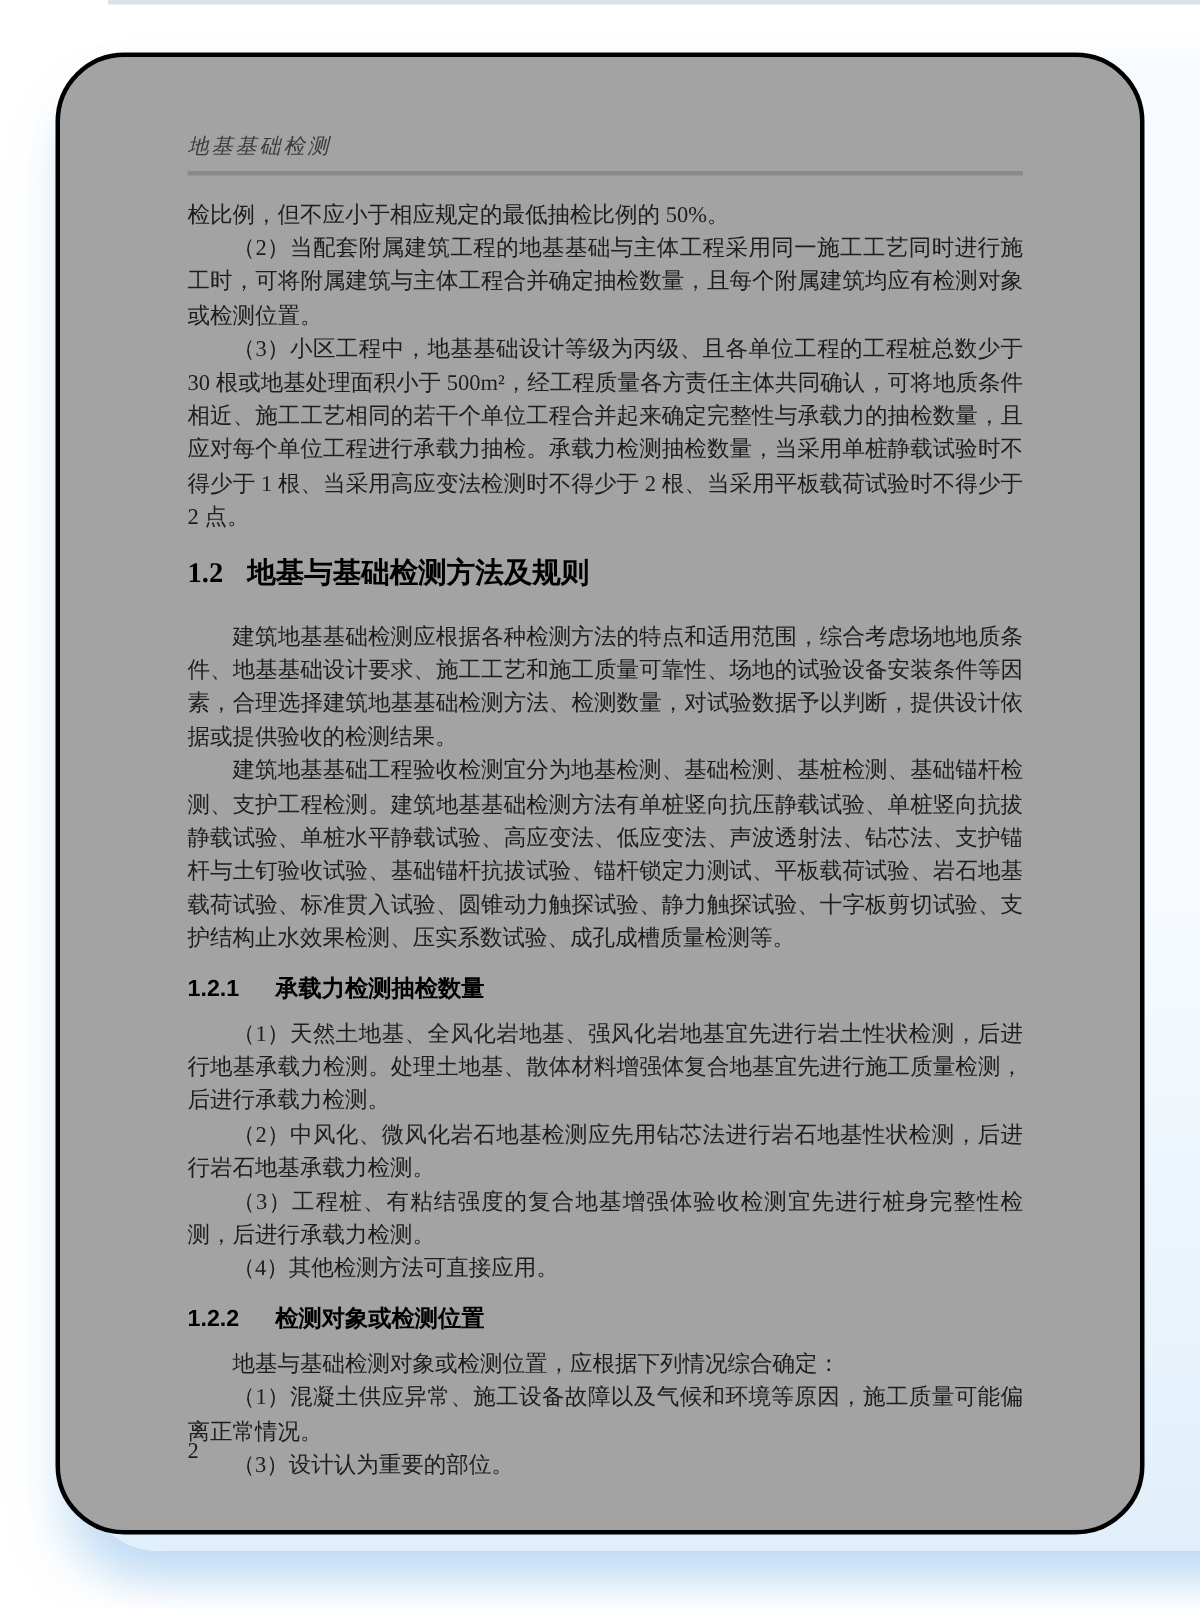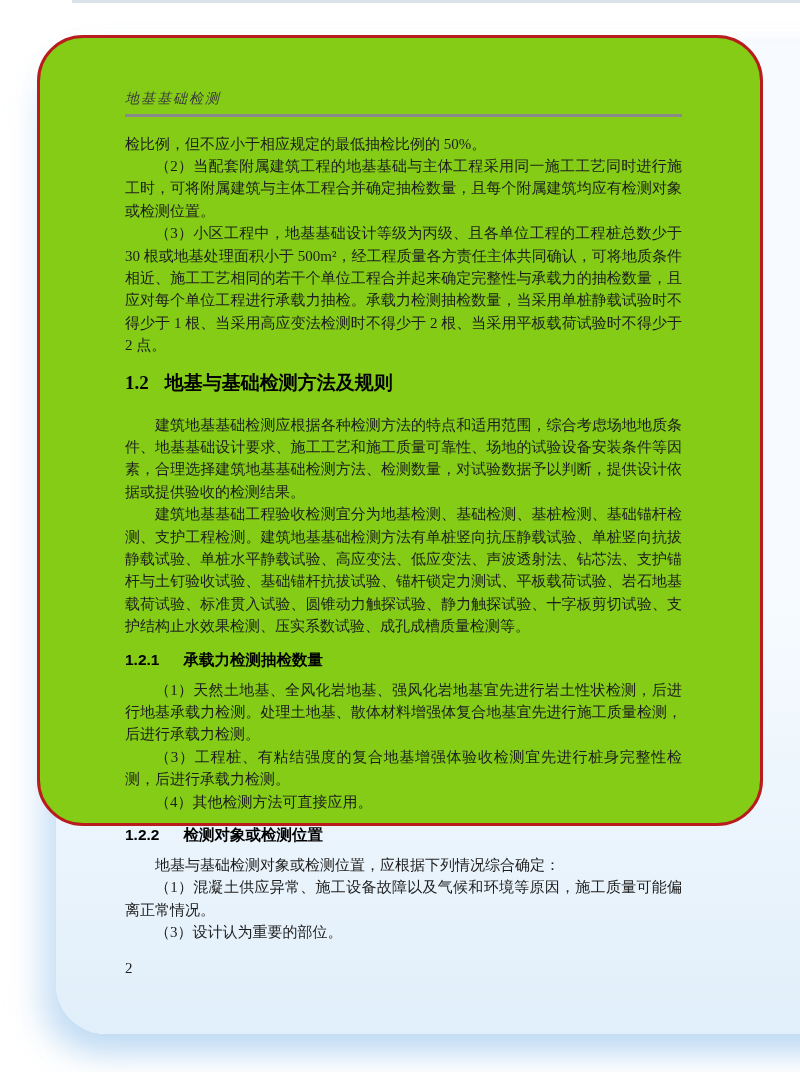--- a/index.html
+++ b/index.html
@@ -16,24 +16,24 @@
   }
   .page-underlay {
     position: absolute; top: 42px; left: 56px;
     width: 900px; height: 992px;
     border-radius: 50px;
     background: linear-gradient(180deg, #f7fbff 55%, #e1effa 100%);
     box-shadow: 0 16px 30px rgba(163, 203, 238, 0.55), -20px 18px 30px rgba(163,203,238,0.35);
   }
   .page-card {
     position: absolute; top: 35px; left: 37px;
-    width: 726px; height: 791px;
+    width: 726px; height: 988px;
     box-sizing: border-box;
-    background: #84cc16;
-    border: 3px solid #b91c1c;
+    background: #a3a3a3;
+    border: 3px solid #000000;
     border-radius: 46px;
     padding: 52px 78px 0 85px;
   }
   .running-header {
     font-style: italic;
     font-size: 14px;
     color: #3b3b3b;
     letter-spacing: 2px;
     line-height: 18px;
   }
@@ -98,20 +98,21 @@
     </div>
 
     <p class="para indent">建筑地基基础检测应根据各种检测方法的特点和适用范围，综合考虑场地地质条件、地基基础设计要求、施工工艺和施工质量可靠性、场地的试验设备安装条件等因素，合理选择建筑地基基础检测方法、检测数量，对试验数据予以判断，提供设计依据或提供验收的检测结果。</p>
     <p class="para indent">建筑地基基础工程验收检测宜分为地基检测、基础检测、基桩检测、基础锚杆检测、支护工程检测。建筑地基基础检测方法有单桩竖向抗压静载试验、单桩竖向抗拔静载试验、单桩水平静载试验、高应变法、低应变法、声波透射法、钻芯法、支护锚杆与土钉验收试验、基础锚杆抗拔试验、锚杆锁定力测试、平板载荷试验、岩石地基载荷试验、标准贯入试验、圆锥动力触探试验、静力触探试验、十字板剪切试验、支护结构止水效果检测、压实系数试验、成孔成槽质量检测等。</p>
 
     <div class="sub-heading">
       <span class="h-num">1.2.1</span><span>承载力检测抽检数量</span>
     </div>
 
     <p class="para indent">（1）天然土地基、全风化岩地基、强风化岩地基宜先进行岩土性状检测，后进行地基承载力检测。处理土地基、散体材料增强体复合地基宜先进行施工质量检测，后进行承载力检测。</p>
+    <p class="para indent">（2）中风化、微风化岩石地基检测应先用钻芯法进行岩石地基性状检测，后进行岩石地基承载力检测。</p>
     <p class="para indent">（3）工程桩、有粘结强度的复合地基增强体验收检测宜先进行桩身完整性检测，后进行承载力检测。</p>
     <p class="para indent">（4）其他检测方法可直接应用。</p>
 
     <div class="sub-heading">
       <span class="h-num">1.2.2</span><span>检测对象或检测位置</span>
     </div>
 
     <p class="para indent">地基与基础检测对象或检测位置，应根据下列情况综合确定：</p>
     <p class="para indent">（1）混凝土供应异常、施工设备故障以及气候和环境等原因，施工质量可能偏离正常情况。</p>
     <p class="para indent">（3）设计认为重要的部位。</p>

